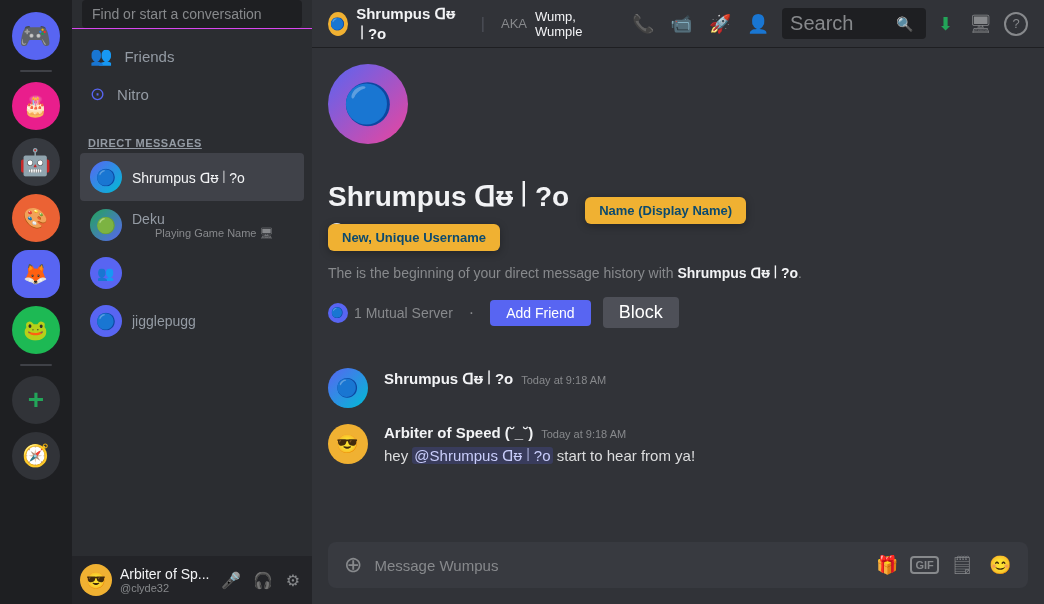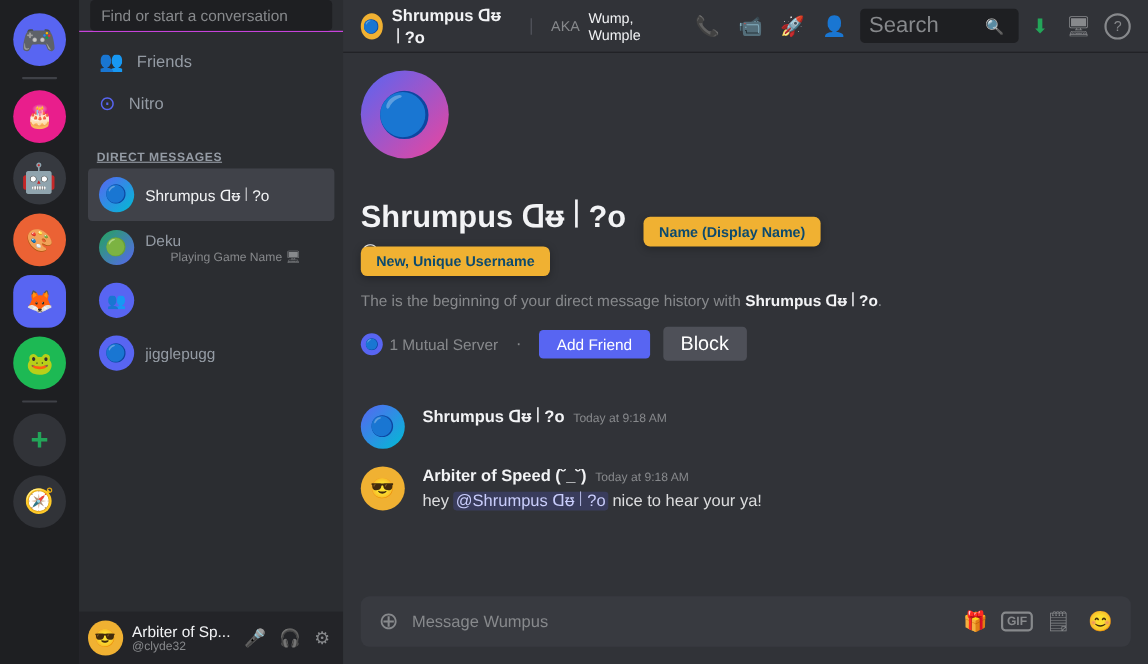--- a/index.html
+++ b/index.html
@@ -525,21 +525,21 @@
     </div>
 
     <div class="message-group">
       <div class="message-avatar arbiter-msg-avatar">😎</div>
       <div class="message-content">
         <div class="message-header">
           <span class="message-author">Arbiter of Speed (˘_˘)</span>
           <span class="message-timestamp">Today at 9:18 AM</span>
         </div>
         <div class="message-text">
-          <span>hey </span><span class="mention">@Shrumpus ꓷᵿ꒐?ᴏ</span><span> nice to hear your ya!</span>
+          <span>hey </span><span class="mention">@Shrumpus ꓷᵿ꒐?ᴏ</span><span> start to hear from ya!</span>
         </div>
       </div>
     </div>
   </div>
 
   <div class="message-input-area">
     <div class="message-input-box">
       <span class="input-add-btn">⊕</span>
       <input class="message-input" type="text" placeholder="Message Wumpus" style="">
       <div class="input-right-icons">

